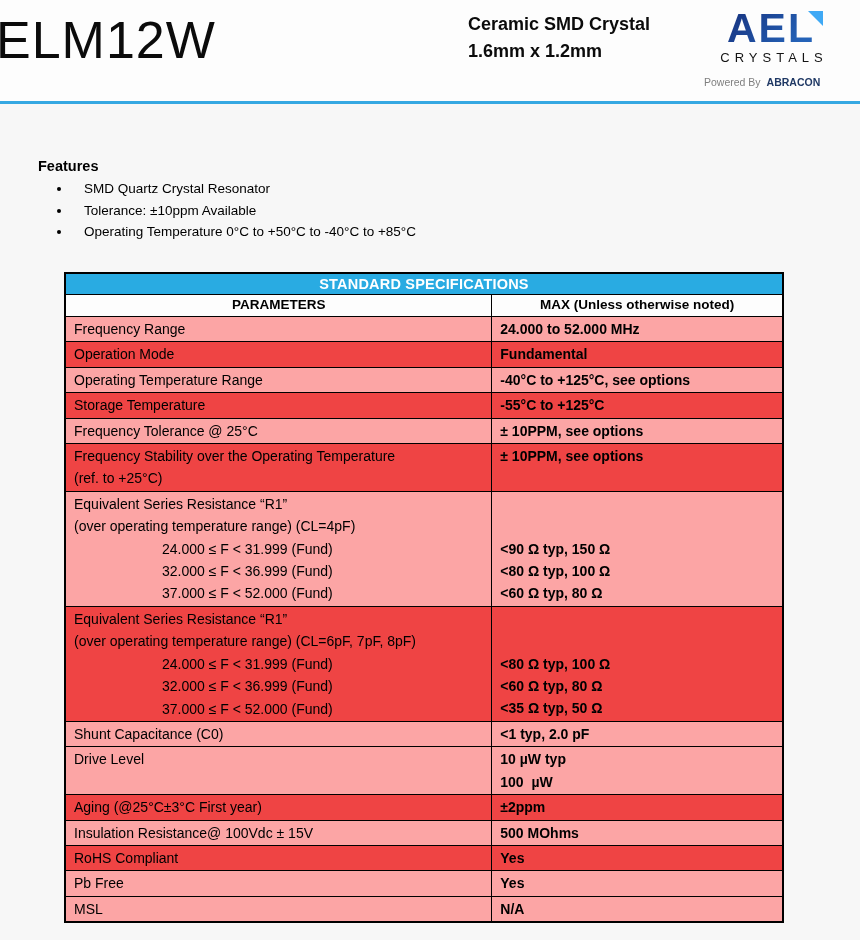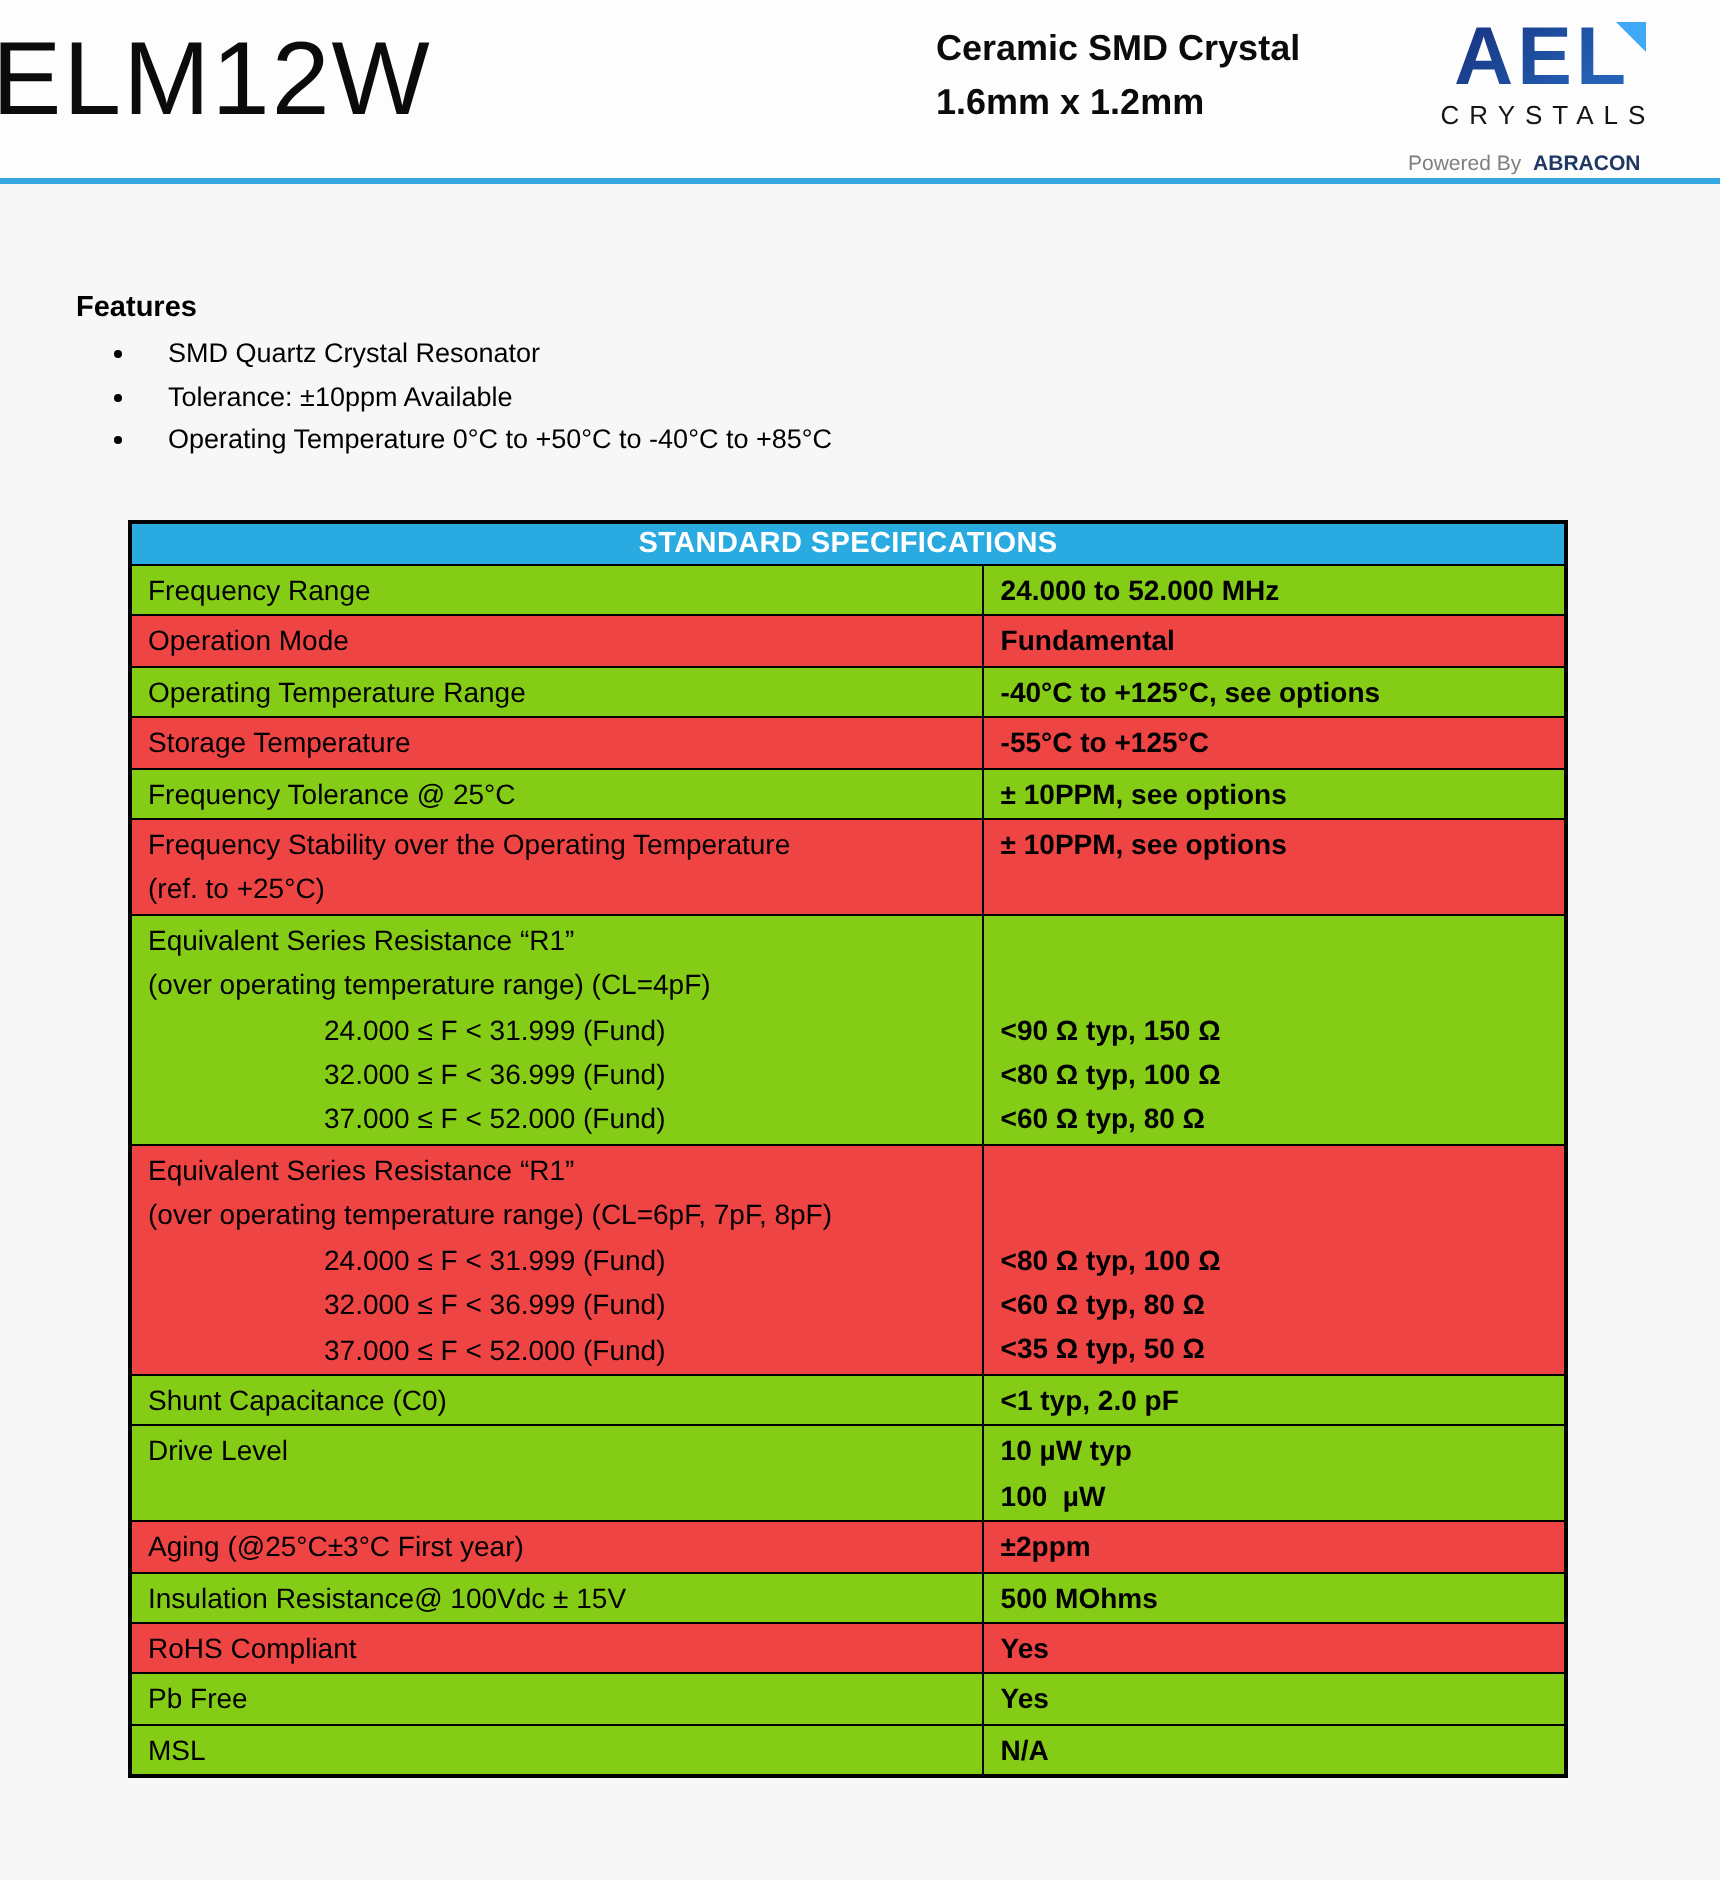--- a/index.html
+++ b/index.html
@@ -7,21 +7,21 @@
   body {
     height: 940px;
     background: #f7f7f7;
     font-family: "Liberation Sans", sans-serif;
     color: #000;
     overflow: hidden;
   }
   
   .header {
     position: relative;
-    height: 92px;
+    height: 104px;
     background: #fdfdfd;
     border-bottom: 3px solid #35a8e2;
   }
   .part-number {
     position: absolute;
     left: -4px;
     top: 10px;
     font-size: 52px;
     font-weight: 400;
     letter-spacing: 1px;
@@ -121,21 +121,21 @@
     letter-spacing: 0.2px;
   }
   .col-header {
     background: #fdfdfd;
     font-size: 13.5px;
     font-weight: 700;
     text-align: center;
     height: 22px;
     line-height: 20px;
   }
-  tr[data-name="spec-row"] { background: #84cc16; }
+  tr[data-name="spec-row"] { background: #fca5a5; }
   tr.shade { background: #ef4444; }
   .param-cell, .value-cell { padding: 1px 8px; font-size: 14px; }
   .value-cell { font-weight: 700; }
   .line {
     line-height: 22.4px;
     min-height: 22.4px;
     white-space: pre-wrap;
   }
   .line.indent { padding-left: 88px; }
 </style>
@@ -174,20 +174,24 @@
 
   <table class="spec-table" data-name="spec-table">
     <colgroup>
         <col class="c-param">
         <col class="c-value">
       </colgroup>
     <tbody data-name="spec-table-body">
       <tr data-name="spec-table-title-row">
         <td class="table-title" colspan="2" data-name="spec-table-title">STANDARD SPECIFICATIONS</td>
       </tr>
+      <tr data-name="spec-table-header-row">
+        <td class="col-header" data-name="col-header-parameters">PARAMETERS</td>
+        <td class="col-header" data-name="col-header-max">MAX (Unless otherwise noted)</td>
+      </tr>
 
     <tr data-name="spec-row">
           <td class="param-cell" data-name="param-cell">
             <div class="line" data-name="param-line">Frequency Range</div>
           </td>
           <td class="value-cell" data-name="value-cell">
             <div class="line" data-name="value-line">24.000 to 52.000 MHz</div>
           </td>
         </tr>
         <tr data-name="spec-row" class="shade">

